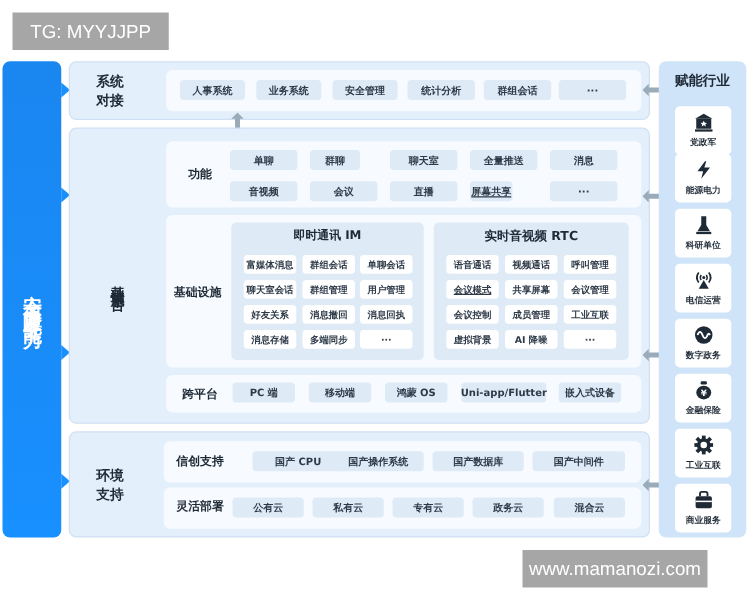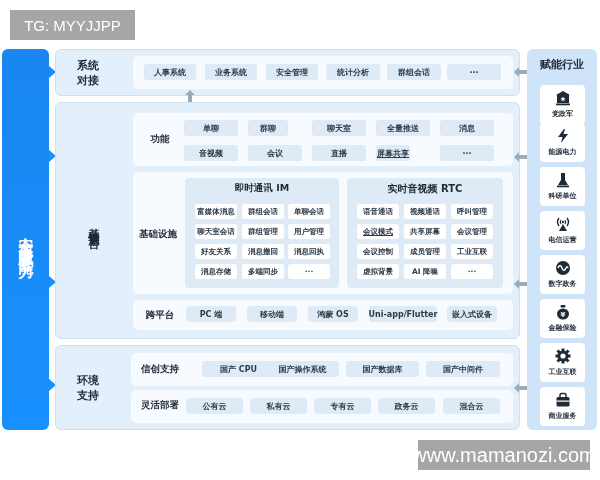--- a/index.html
+++ b/index.html
@@ -8,22 +8,22 @@
 
   .abs { position: absolute; }
 
   .tg-badge {
     left: 10px; top: 10px; width: 125px; height: 30px;
     background: #a6a6a6; color: #ffffff; font-size: 15px;
     font-family: "Liberation Sans", sans-serif;
     display: flex; align-items: center; justify-content: center;
   }
   .watermark {
-    left: 418px; top: 440px; width: 172px; height: 30px;
-    background: #a6a6a6; color: #ffffff; font-size: 20px;
+    left: 418px; top: 440px; width: 148px; height: 30px;
+    background: #a6a6a6; color: #ffffff; font-size: 15px;
     font-family: "Liberation Sans", sans-serif;
     display: flex; align-items: center; justify-content: center;
   }
 
   
   .security-bar {
     left: 2px; top: 49px; width: 47px; height: 381px;
     background: linear-gradient(180deg, #1a86f0 0%, #1890ff 100%);
     border-radius: 6px;
     display: flex; align-items: center; justify-content: center;

